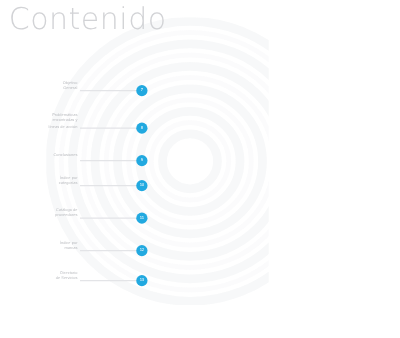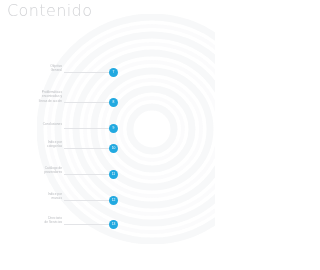--- a/index.html
+++ b/index.html
@@ -24,21 +24,21 @@
     height: 230px;
     pointer-events: none;
     opacity: 0.85;
   }
 
   
   #page-title {
     position: absolute;
     left: 7px;
     top: 1px;
-    font-size: 16px;
+    font-size: 24px;
     font-weight: 300;
     letter-spacing: 0.4px;
     color: #d2d3d6;
     font-family: "DejaVu Sans", sans-serif;
     white-space: nowrap;
   }
 
   
   #toc-list {
     position: absolute;

